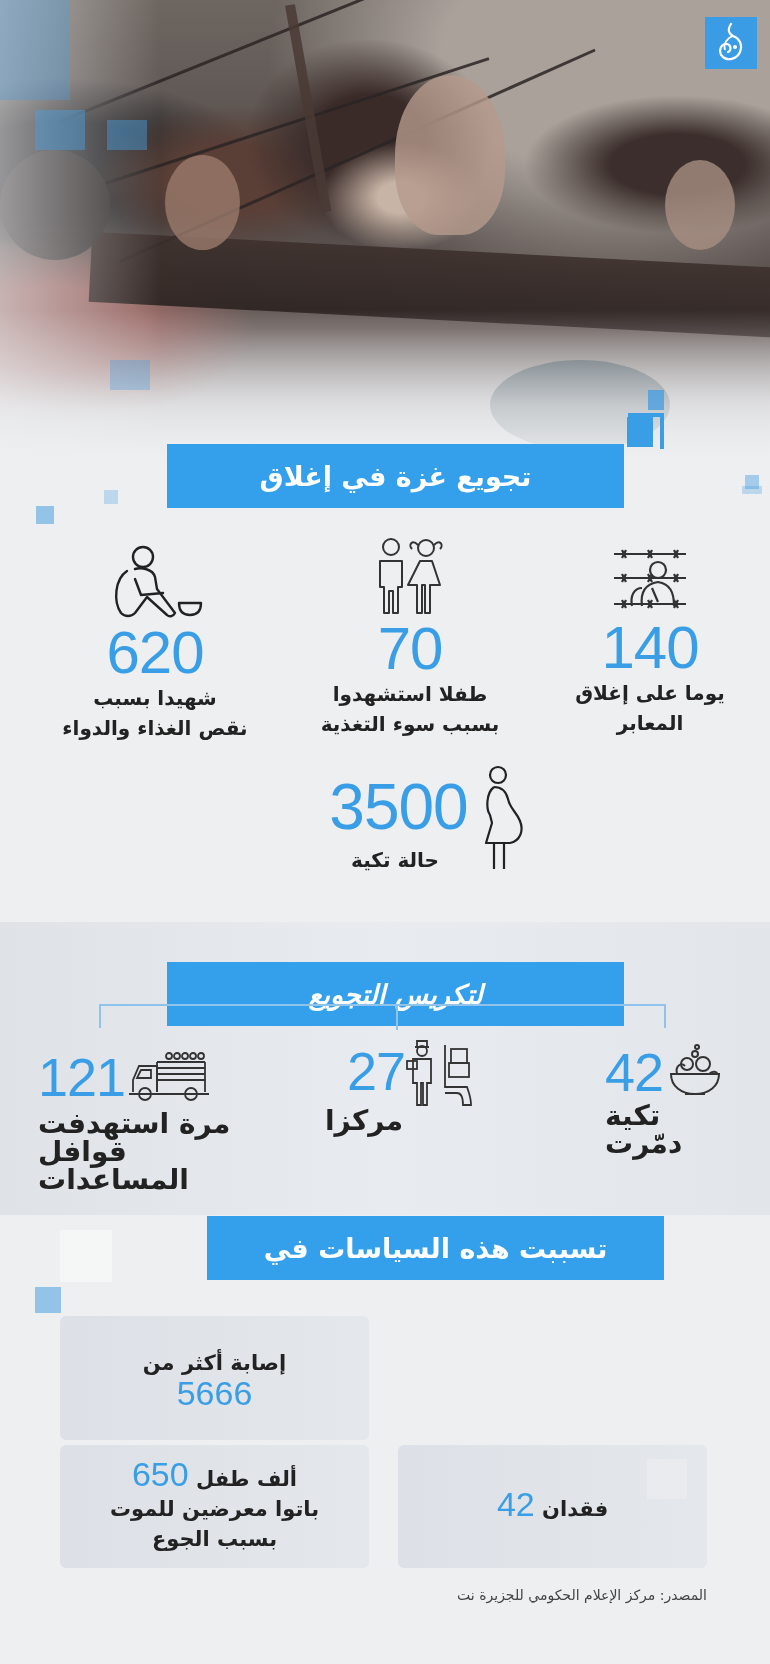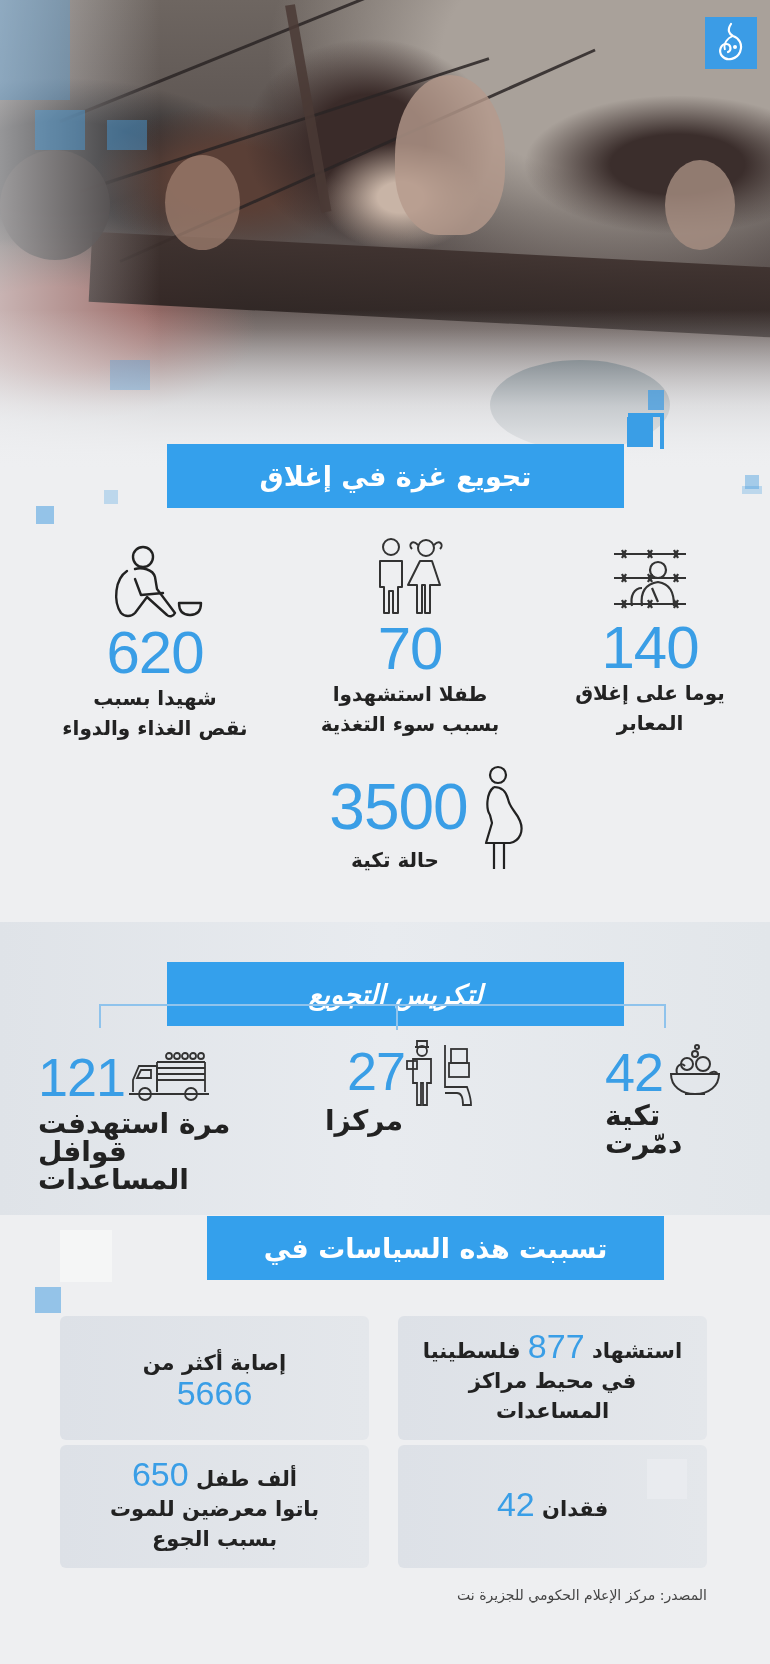--- a/index.html
+++ b/index.html
@@ -262,29 +262,20 @@
       </svg>
     </div>
     <div class="lbl" style="margin-top:6px;">مرة استهدفت</div>
     <div class="lbl">قوافل المساعدات</div>
   </div>
 
   <div style="position:absolute;left:60px;top:1230px;width:52px;height:52px;background:#f6f7f8;opacity:.8;"></div>
   <div class="deco-sq" style="left:35px;top:1287px;width:26px;height:26px;opacity:.55;"></div>
   <div class="title-bar" style="top:1216px;margin-left:40px;">تسببت هذه السياسات في</div>
 
-  <div class="card" style="left:398px;top:1316px;height:124px;">
-    <div>
-      <span>استشهاد</span>
-      <span class="n">877</span>
-      <span>فلسطينيا</span>
-    </div>
-    <div>في محيط مراكز</div>
-    <div>المساعدات</div>
-  </div>
 
   <div class="card" style="left:60px;top:1316px;height:124px;">
     <div>إصابة أكثر من</div>
     <div class="n">5666</div>
   </div>
 
   <div class="card" style="left:398px;top:1445px;height:123px;">
     <div style="position:absolute;right:20px;top:14px;width:40px;height:40px;background:#eceef1;opacity:.6;"></div>
     <div>
       <span>فقدان</span>

